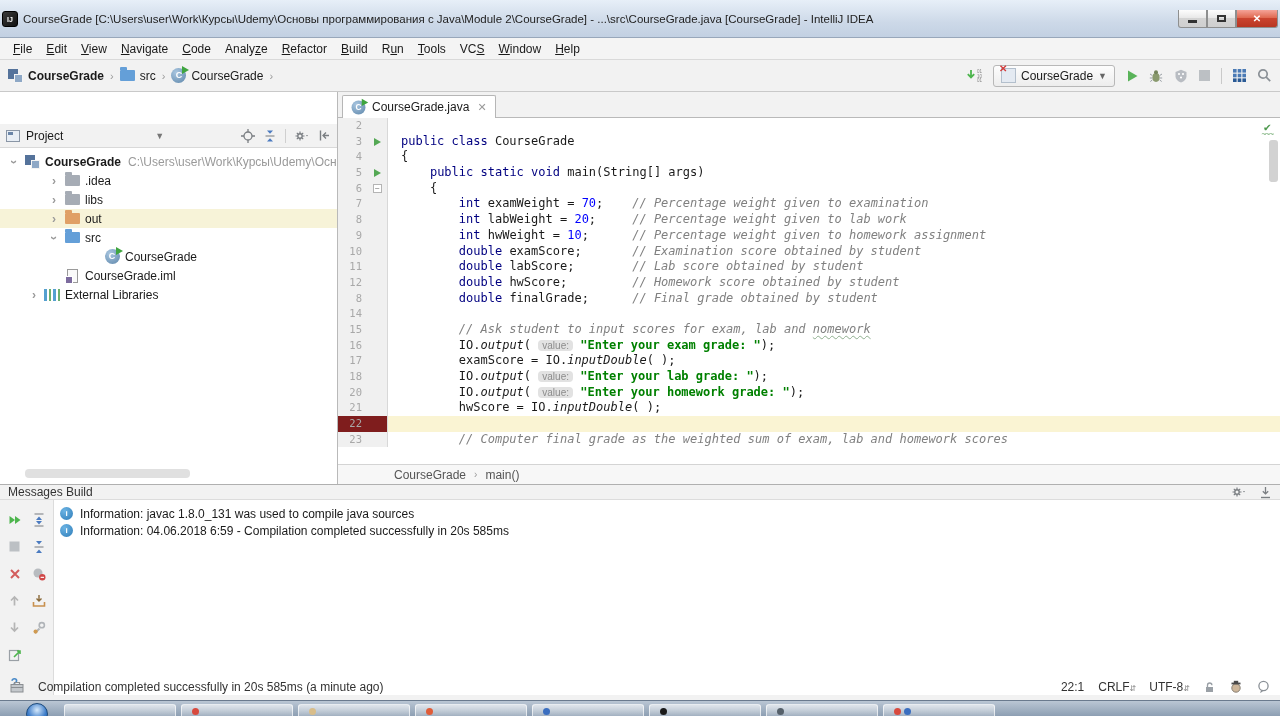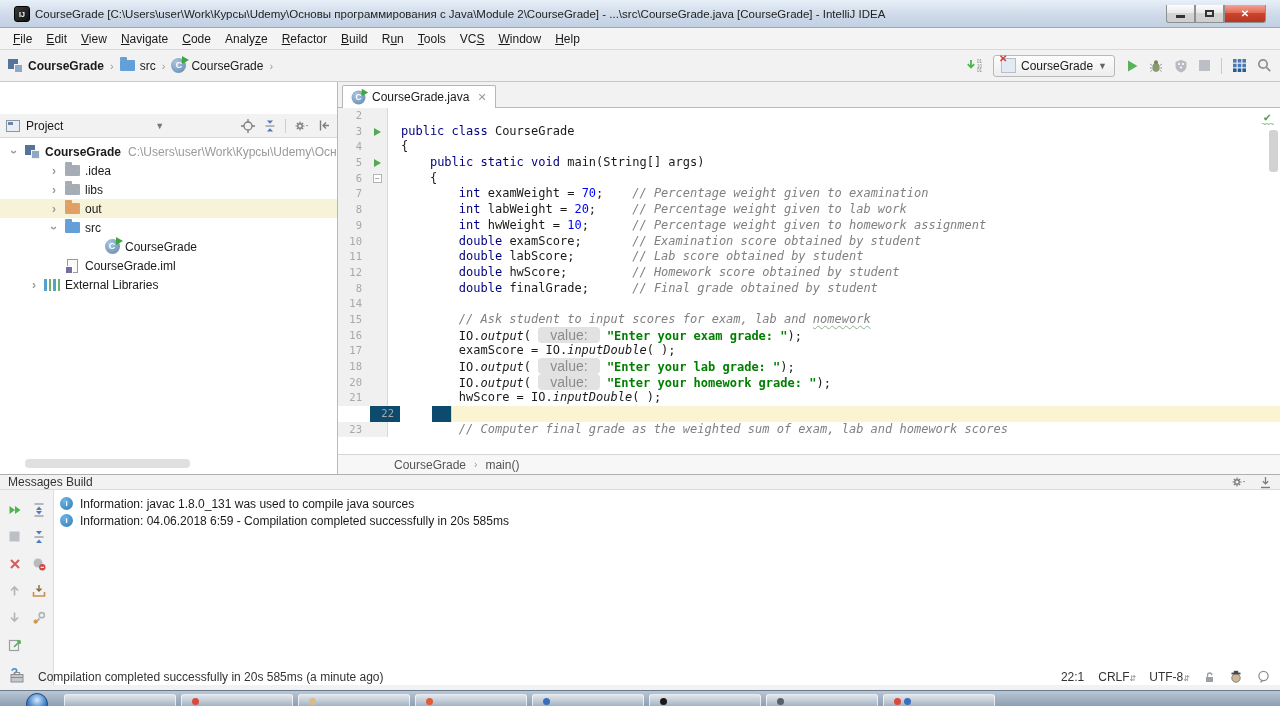--- a/index.html
+++ b/index.html
@@ -1,21 +1,21 @@
 <!DOCTYPE html>
 <html><head>
 <meta charset="utf-8">
 <style>
   * { margin:0; padding:0; box-sizing:border-box; }
   html,body { width:1280px; height:720px; background:#fff; overflow:hidden;
     font-family:"Liberation Sans", sans-serif; font-size:12px; color:#1a1a1a; }
 
   
-  .titlebar { height:28px; background:linear-gradient(180deg,#e7eff8,#cdd9e8 60%,#c2d0e2);
-    border-bottom:1px solid #98a7ba; display:flex; align-items:center; padding:0 12px; }
+  .titlebar { height:38px; background:linear-gradient(180deg,#e7eff8,#cdd9e8 60%,#c2d0e2);
+    border-bottom:1px solid #98a7ba; display:flex; align-items:center; padding:0 0; }
   .app-icon { width:16px; height:16px; border-radius:3px; margin:0 5px 0 2px;
     background:linear-gradient(135deg,#3a3a3a,#111); color:#fff; font:bold 7px/16px "Liberation Sans",sans-serif;
     text-align:center; letter-spacing:0; border:1px solid #000; }
   .title-text { flex:1; font-size:11.5px; color:#222; white-space:nowrap; overflow:hidden; }
   .winbtns { display:flex; margin-right:2px; }
   .winbtn { width:29px; height:18px; border:1px solid #8e8f8f; border-top:none;
     background:linear-gradient(180deg,#fdfdfd,#e9e9e9 45%,#d4d4d4 46%,#cfcfcf);
     display:flex; align-items:center; justify-content:center; font-size:9px; color:#333; }
   .winbtn.min { border-radius:0 0 0 3px; }
   .winbtn.close { border-radius:0 0 3px 0; width:42px;
@@ -97,32 +97,32 @@
   .tab .classball { transform:scale(.93); }
   .tab-close { color:#9a9a9a; font-size:11px; margin-left:2px; }
 
   .editor { flex:1; position:relative; overflow:hidden; font-family:"DejaVu Sans Mono", monospace; font-size:12px; }
   .code-line { display:flex; height:15.7px; line-height:15.7px; }
   .code-line .ln { width:30px; text-align:right; padding-right:6px; background:#f0f0f0;
     color:#a8a8a8; font-size:10.5px; flex:none; }
   .code-line .gut { width:20px; background:#f0f0f0; border-right:1px solid #d8d8d8; flex:none;
     display:flex; align-items:center; justify-content:center; }
   .code-line .ct { white-space:pre; padding-left:13px; flex:1; }
-  .code-line.hl .ln, .code-line.hl .gut { background:#0c4a6e;margin-left:32px; }
+  .code-line.hl .ln, .code-line.hl .gut { background:#7f1d1d; }
   .code-line.hl .ct { background:#faf4d3; }
   .runarrow { width:0; height:0; border-left:7px solid #54a854; border-top:4px solid transparent; border-bottom:4px solid transparent; }
   .foldbox { width:9px; height:9px; border:1px solid #b4b4b4; background:#fff; color:#888;
     font:8px/7px "DejaVu Sans Mono",monospace; text-align:center; }
   .tk-kw { color:#000080; font-weight:normal; }
   .tk-num { color:#0000ff; }
   .tk-str { color:#008000; font-weight:bold; }
   .tk-cmt { color:#808080; font-style:italic; }
   .tk-mth { font-style:italic; }
   .tk-typo { color:#808080; font-style:italic; text-decoration:underline wavy #8fae8f 1px; text-underline-offset:2px; }
-  .tk-hint { background:#e2e2e2; color:#8c8c8c; border-radius:4px; padding:0 12px; font-size:14px;
+  .tk-hint { background:#e2e2e2; color:#8c8c8c; border-radius:4px; padding:0 4px; font-size:10px;
     font-family:"Liberation Sans",sans-serif; font-style:normal; }
   .inspect-ok { position:absolute; top:4px; right:7px; text-align:center; color:#4f9a4f; font-size:12px; line-height:10px; }
   .inspect-ok .squig { display:block; color:#7ab07a; font-size:8px; letter-spacing:-1px; line-height:5px; }
   .vscroll-thumb { position:absolute; right:2px; top:22px; width:9px; height:42px; background:#d2d2d2; border-radius:3px; }
 
   .editor-crumbs { height:20px; border-top:1px solid #d4d4d4; background:#f7f7f7; display:flex;
     align-items:center; padding-left:56px; gap:8px; color:#555; }
   .editor-crumbs .sep { color:#9a9a9a; font-size:10px; }
 
   

